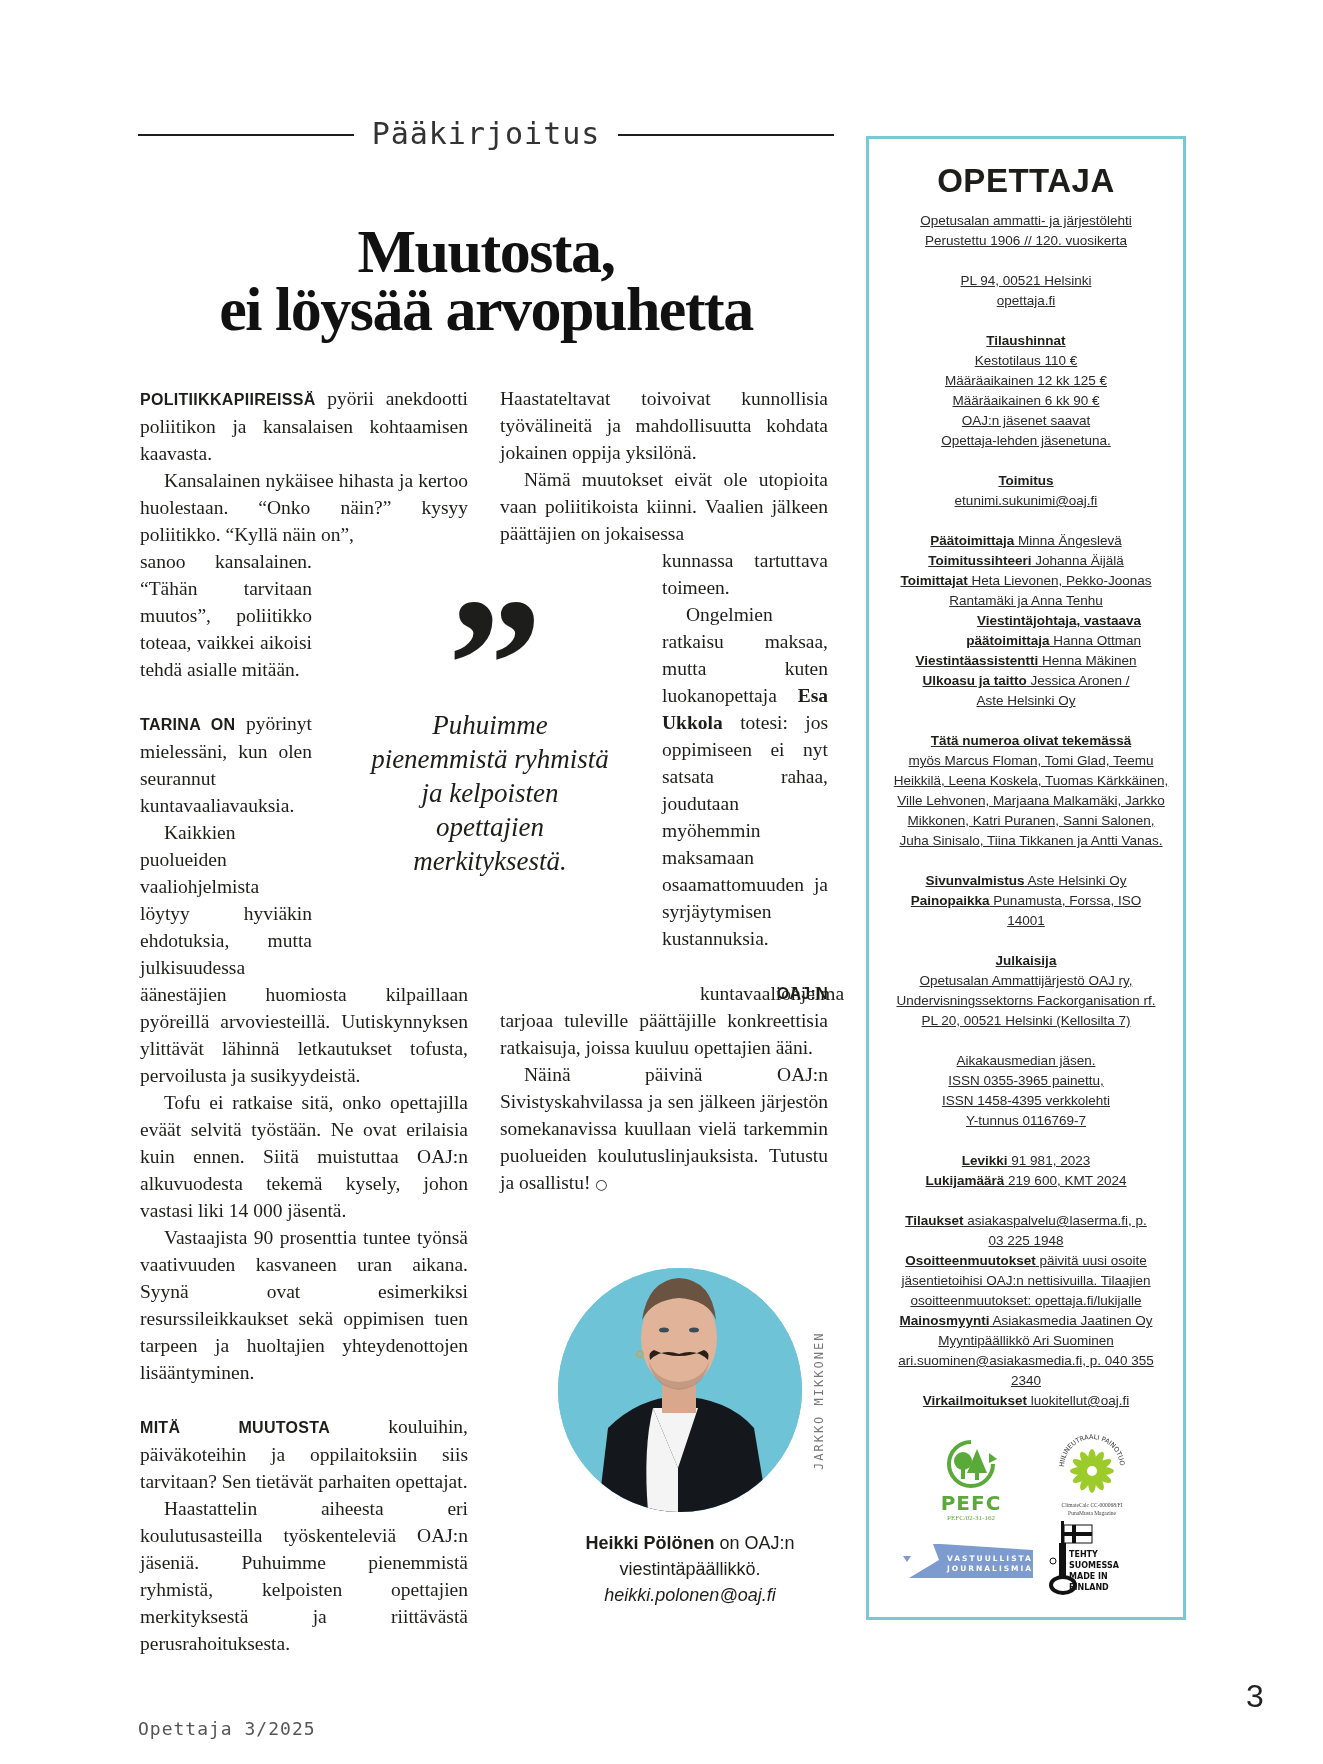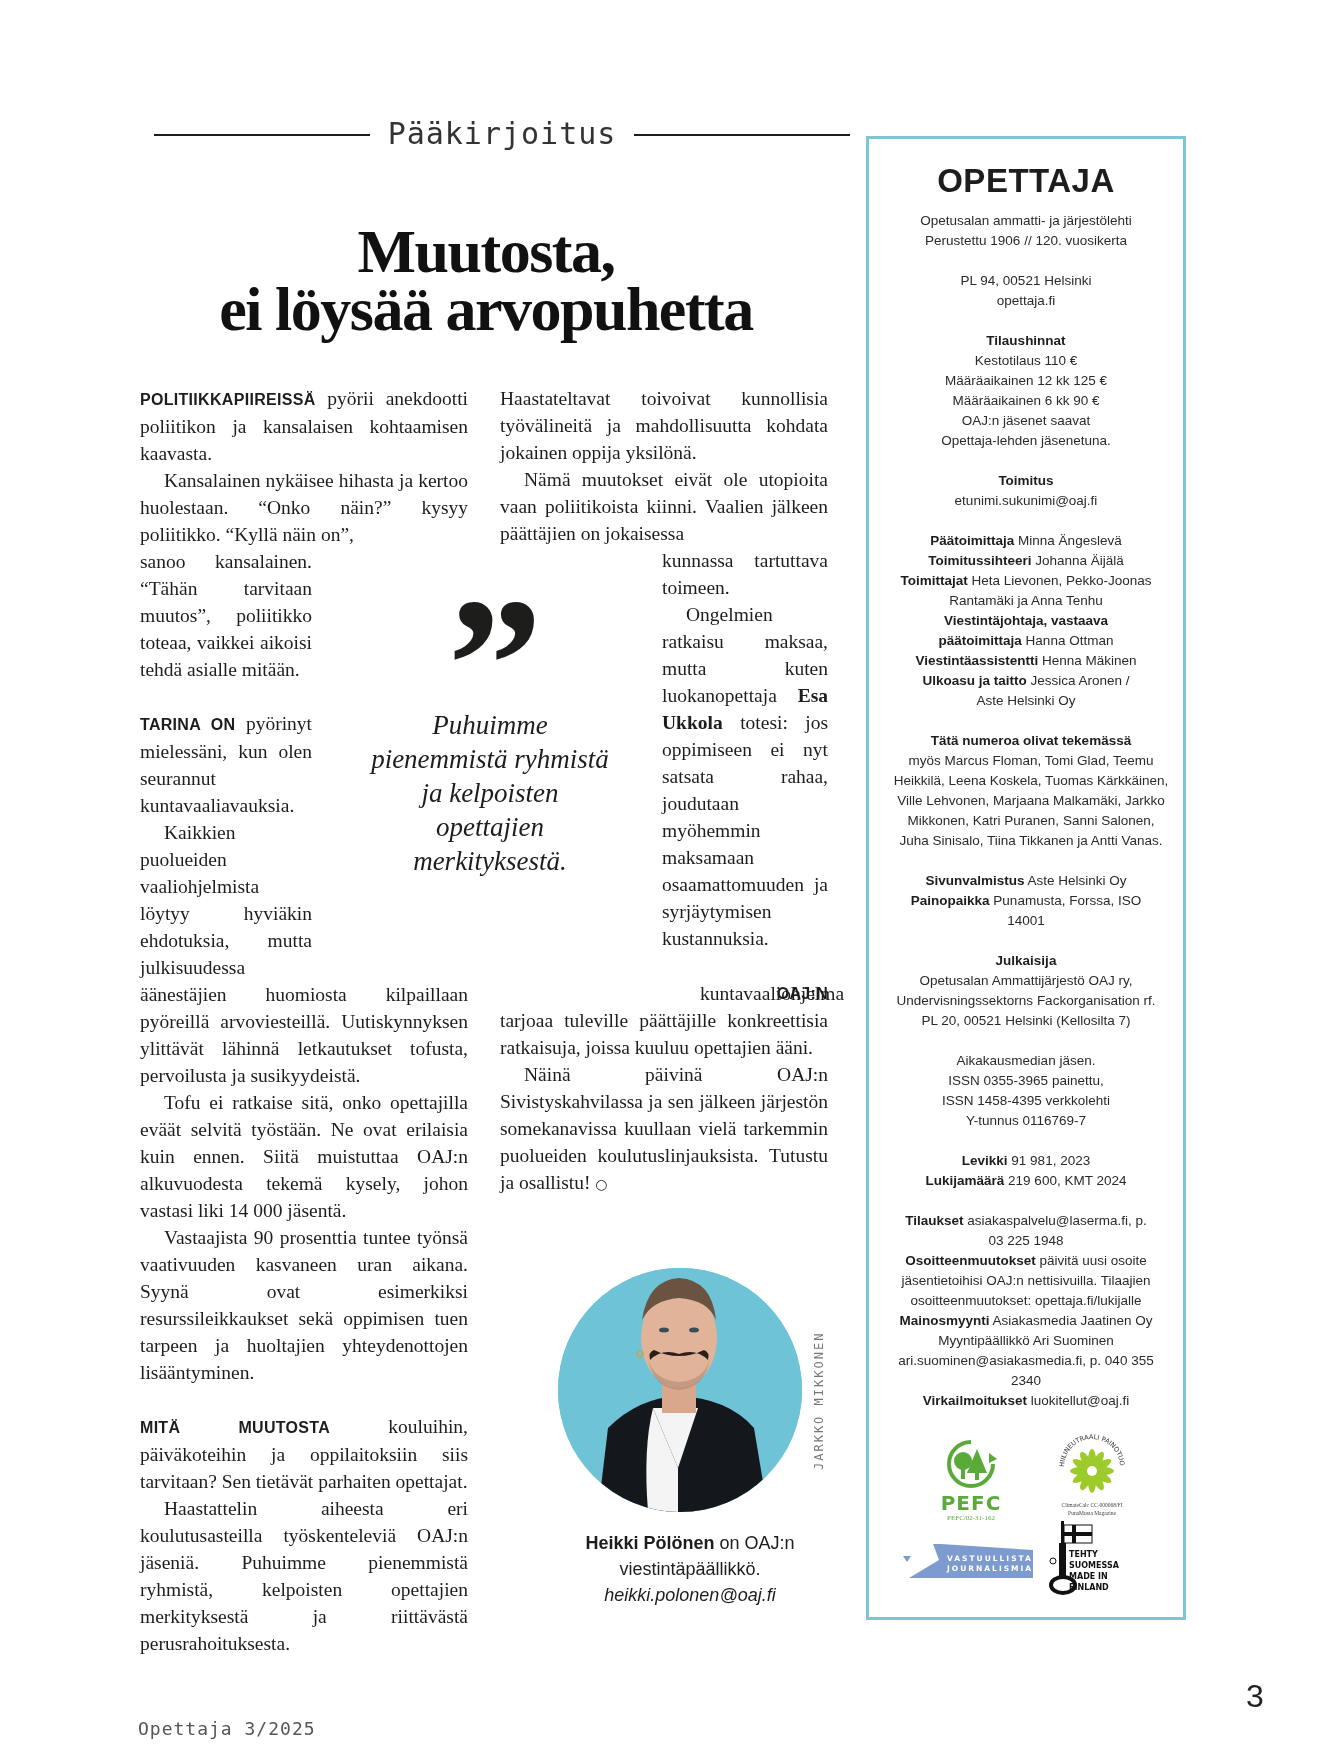--- a/index.html
+++ b/index.html
@@ -1,20 +1,20 @@
 <!DOCTYPE html>
 <html><head>
 <meta charset="utf-8">
 <style>
   html, body { margin:0; padding:0; background:#ffffff; }
   body { width:1323px; height:1764px; position:relative; overflow:hidden; color:#1d1d1b; }
   .mono { font-family: "DejaVu Sans Mono", "Liberation Mono", monospace; }
 
   
-  .section-head { position:absolute; left:154px; top:116px; width:696px; height:40px; }
+  .section-head { position:absolute; left:138px; top:116px; width:696px; height:40px; }
   .section-head .rule { position:absolute; top:18px; height:2px; background:#1d1d1b; }
   .section-head .rule.l { left:0; width:216px; }
   .section-head .rule.r { right:0; width:216px; }
   .section-head .label { position:absolute; left:0; right:0; text-align:center; top:0; font-size:30px; letter-spacing:1px; color:#333; font-weight:300; }
 
   
   .headline { position:absolute; left:138px; width:696px; top:222px; text-align:center; font-family:"Liberation Serif", "DejaVu Serif", serif; font-weight:bold; font-size:62px; line-height:58px; letter-spacing:-1.5px; color:#111; }
 
   
   .body { font-family:"Liberation Serif", "DejaVu Serif", serif; font-size:19.5px; line-height:27px; color:#1d1d1b; text-align:justify; hyphens:manual; }
@@ -36,21 +36,21 @@
   .photo { position:absolute; left:558px; top:1268px; width:244px; height:244px; border-radius:50%; background:#6fc3d7; overflow:hidden; }
   .credit-wrap { position:absolute; left:812px; top:1470px; }
   .author { position:absolute; left:540px; width:300px; top:1530px; text-align:center; font-family:"Liberation Sans","DejaVu Sans",sans-serif; font-size:18px; line-height:26px; color:#1d1d1b; }
   .author b { font-weight:bold; }
   .author .email { font-style:italic; }
 
   
   .sidebar { position:absolute; left:866px; top:136px; width:314px; height:1478px; border:3px solid #7cc7d4; box-sizing:content-box; }
   .sidebar .inner { position:absolute; left:0; right:0; top:22px; text-align:center; font-family:"Liberation Sans","DejaVu Sans",sans-serif; font-size:13.5px; line-height:20px; color:#2a2a2a; }
   .sidebar .mast { font-size:33px; font-weight:bold; line-height:40px; letter-spacing:0.5px; color:#1d1d1b; margin-bottom:10px; }
-  .sidebar .blk { margin-bottom:20px; }
+  .sidebar .blk { margin-bottom:20px;text-decoration:underline; }
   .sidebar b { color:#1d1d1b; }
   .logos { position:absolute; left:0; right:0; top:1300px; height:170px; }
   .logo { position:absolute; }
 
   
   .footer-left { position:absolute; left:138px; top:1718px; font-size:18px; color:#555; letter-spacing:1px; }
   .page-num { position:absolute; left:1246px; top:1678px; font-family:"Liberation Sans","DejaVu Sans",sans-serif; font-size:32px; color:#222; font-weight:300; }
 </style>
 </head>
 <body>
@@ -153,21 +153,21 @@
       <div>Opettaja-lehden jäsenetuna.</div>
     </div>
     <div class="blk">
       <div><b>Toimitus</b></div>
       <div>etunimi.sukunimi@oaj.fi</div>
     </div>
     <div class="blk" style="padding:0 12px;">
       <div><b>Päätoimittaja</b><span> Minna Ängeslevä</span></div>
       <div><b>Toimitussihteeri</b><span> Johanna Äijälä</span></div>
       <div><b>Toimittajat</b><span> Heta Lievonen, Pekko-Joonas Rantamäki ja Anna Tenhu</span></div>
-      <div style="padding:0 30px;"><b>Viestintäjohtaja, vastaava päätoimittaja</b><span> Hanna Ottman</span></div>
+      <div style="padding:0 30px;text-align:right;"><b>Viestintäjohtaja, vastaava päätoimittaja</b><span> Hanna Ottman</span></div>
       <div><b>Viestintäassistentti</b><span> Henna Mäkinen</span></div>
       <div style="padding:0 30px;"><b>Ulkoasu ja taitto</b><span> Jessica Aronen / Aste Helsinki Oy</span></div>
     </div>
     <div class="blk" style="padding:0 14px;margin-left:10px;">
       <div><b>Tätä numeroa olivat tekemässä</b></div>
       <div>myös Marcus Floman, Tomi Glad, Teemu Heikkilä, Leena Koskela, Tuomas Kärkkäinen, Ville Lehvonen, Marjaana Malkamäki, Jarkko Mikkonen, Katri Puranen, Sanni Salonen, Juha Sinisalo, Tiina Tikkanen ja Antti Vanas.</div>
     </div>
     <div class="blk" style="padding:0 40px;">
       <div><b>Sivunvalmistus</b><span> Aste Helsinki Oy</span></div>
       <div><b>Painopaikka</b><span> Punamusta, Forssa, ISO 14001</span></div>

